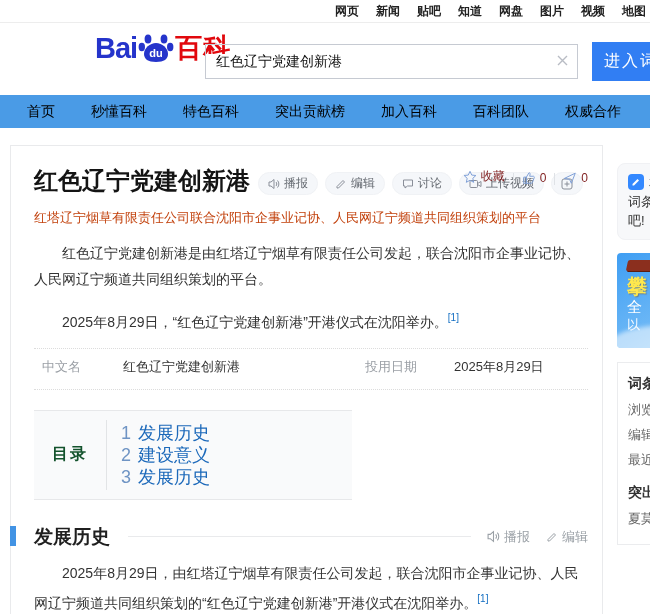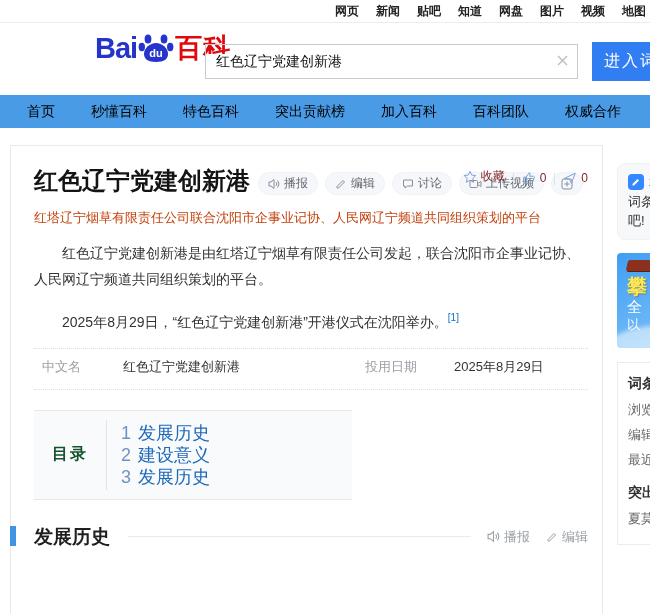--- a/index.html
+++ b/index.html
@@ -256,20 +256,21 @@
             <span>播报</span>
           </span>
           <span class="act">
             <svg width="12" height="12" viewBox="0 0 12 12">
                 <path d="M2 8.5l6-6 1.5 1.5-6 6H2z" fill="none" stroke="#9aa0a6" stroke-width="1"></path>
               </svg>
             <span>编辑</span>
           </span>
         </span>
       </div>
+      <p class="para sec-body"><span>2025年8月29日，由红塔辽宁烟草有限责任公司发起，联合沈阳市企事业记协、人民网辽宁频道共同组织策划的“红色辽宁党建创新港”开港仪式在沈阳举办。</span><sup class="ref">[1]</sup></p>
     </div>
 
   </div>
 
   <div class="sidebar">
     <div class="prompt-box">
       <span class="prompt-icon">
         <svg width="10" height="10" viewBox="0 0 10 10">
             <path d="M1.5 7l5-5 1.5 1.5-5 5H1.5z" fill="#fff"></path>
           </svg>

